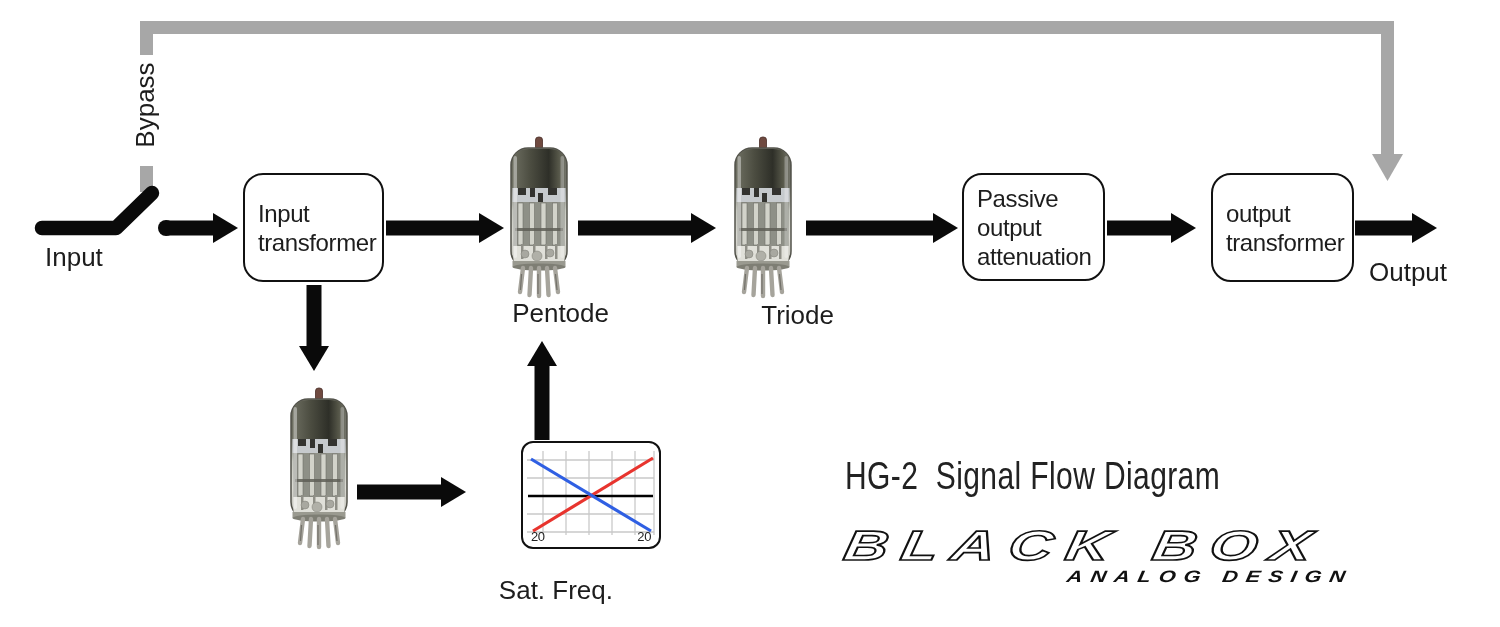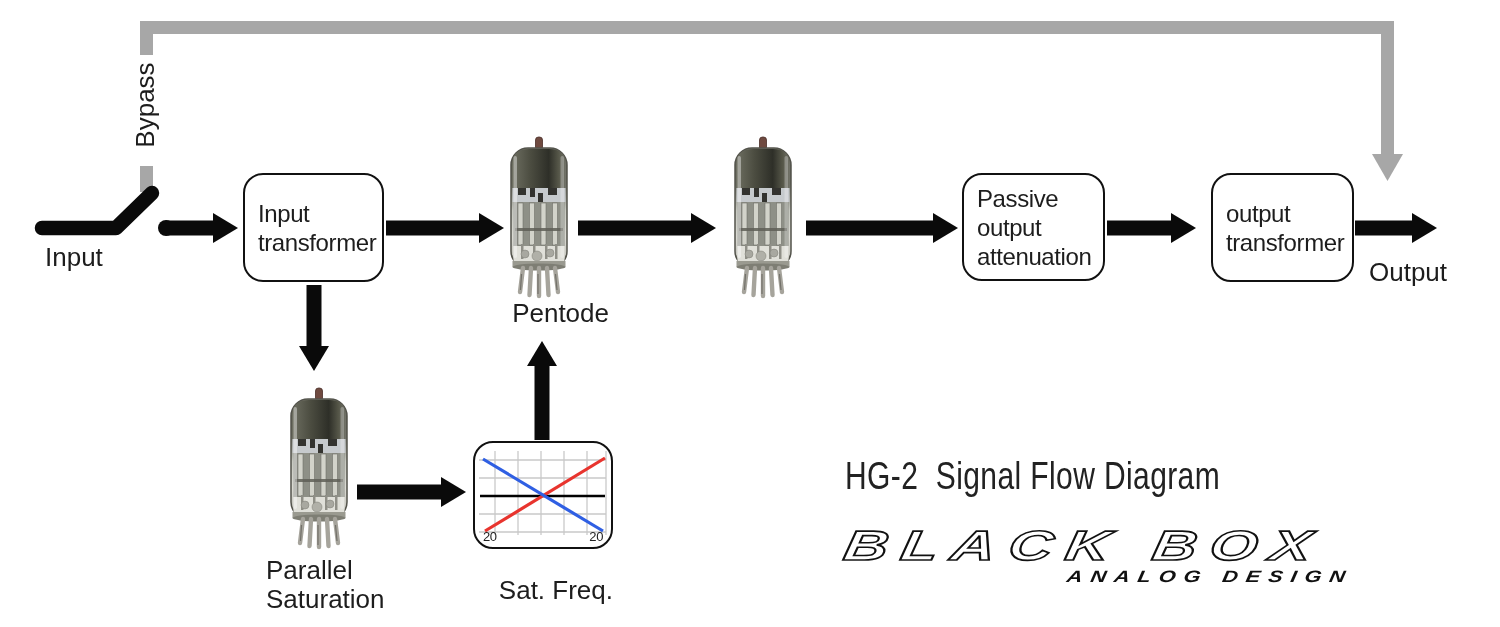--- a/index.html
+++ b/index.html
@@ -20,21 +20,21 @@
   .center{text-align:right;}
   #bypass-label{
     position:absolute;left:66px;top:90px;width:160px;height:30px;
     text-align:center;transform:rotate(-90deg);font-size:26px;
   }
   #title{
     position:absolute;left:845px;top:454px;font-size:39px;color:#222;
     white-space:pre;transform:scaleX(0.77);transform-origin:left top;
     letter-spacing:0.5px;
   }
-  #sat-node{padding:0;border-radius:20px;display:block;}
+  #sat-node{padding:0;border-radius:12px;display:block;margin-left:48px;}
   #sat-chart-svg{position:absolute;left:2px;top:2px;}
   .tick{
     position:absolute;font-size:13px;color:#222;bottom:4px;line-height:13px;
   }
   .tick.tl{left:8px;}
   .tick.tr{right:8px;}
   #logo-svg{position:absolute;left:833px;top:520px;}
 </style>
 </head>
 <body>
@@ -172,24 +172,21 @@
       <line x1="6" y1="14" x2="126" y2="86" stroke="#2f5fe3" stroke-width="3.2"></line>
     </svg>
     <span class="tick tl">20</span>
     <span class="tick tr">20</span>
   </div>
 
   <div id="bypass-label" class="lbl">Bypass</div>
   <div class="lbl" style="left:45px;top:243px;">Input</div>
   <div class="lbl" style="left:1369px;top:258px;">Output</div>
   <div class="lbl center" style="left:469px;top:299px;width:140px;">Pentode</div>
-  <div class="lbl" style="left:266px;top:556px;">
-    <span style="display:block">Parallel</span>
-    <span style="display:block">Saturation</span>
-  </div>
+  <div class="lbl center" style="left:694px;top:301px;width:140px;">Triode</div>
   <div class="lbl center" style="left:471px;top:576px;width:142px;">Sat. Freq.</div>
 
   <div id="title">HG-2  Signal Flow Diagram</div>
 
   <svg id="logo-svg" width="580" height="70" viewBox="0 0 580 70">
     <text x="16" y="40" transform="skewX(-10)" font-family="Liberation Sans, sans-serif" font-size="42" font-weight="bold" font-style="italic" letter-spacing="9" textLength="480" lengthAdjust="spacingAndGlyphs" fill="#ffffff" stroke="#111" stroke-width="1.6">BLACK BOX</text>
     <text x="244" y="62" transform="skewX(-10)" font-family="Liberation Sans, sans-serif" font-size="16.5" font-weight="bold" font-style="italic" letter-spacing="6" textLength="286" lengthAdjust="spacingAndGlyphs" fill="#111">ANALOG DESIGN</text>
   </svg>
 
 </div>

